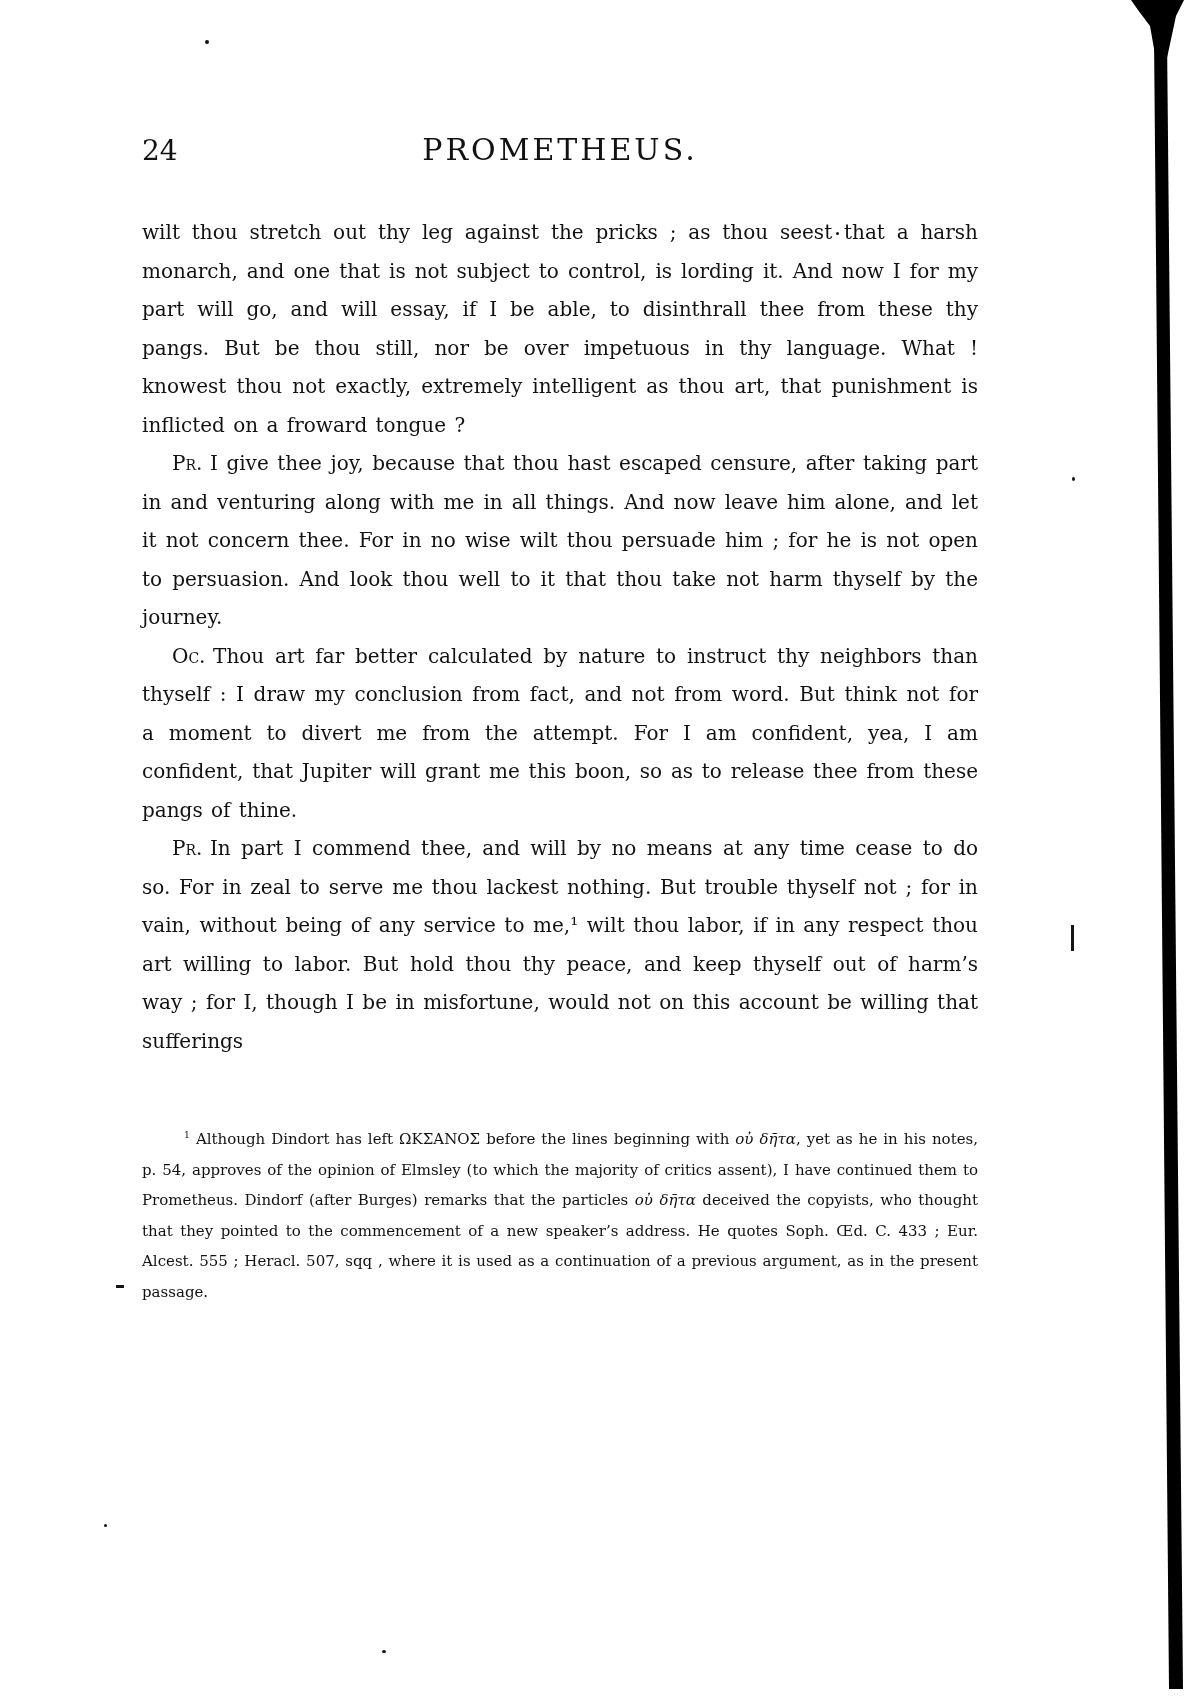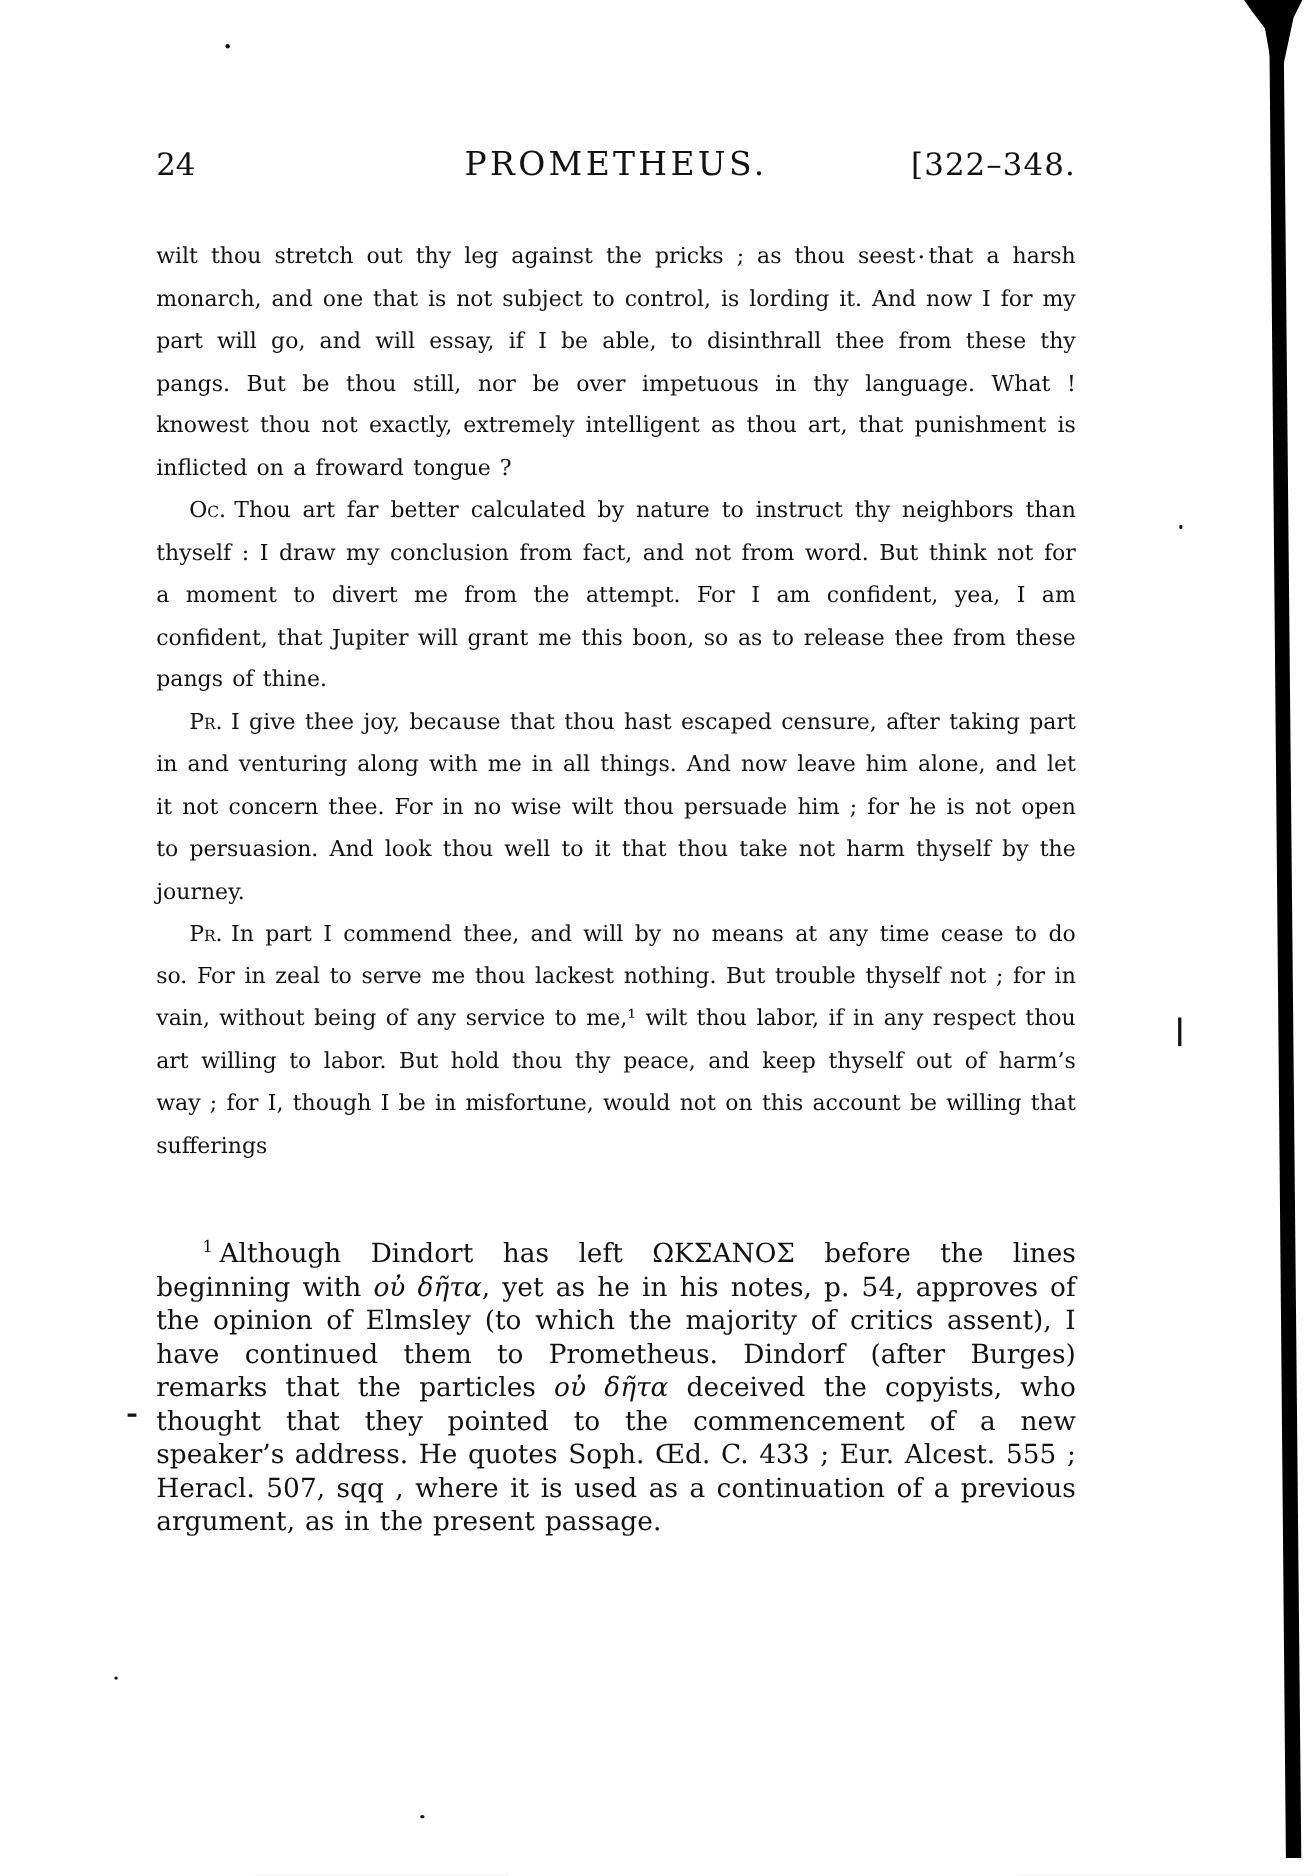--- a/index.html
+++ b/index.html
@@ -34,21 +34,21 @@
     line-height: 38.5px;
     text-align: justify;
     word-spacing: 0.10em;
   }
   .para { margin: 0; }
   .para.indent { text-indent: 30px; }
   .speaker { font-variant: small-caps; margin-right: 0.38em; }
   .speaker:empty { margin-right: 0; }
   .footnote {
     margin-top: 64px;
-    font-size: 24px;
+    font-size: 15px;
     line-height: 30.5px;
     text-align: justify;
     word-spacing: 0.06em;
   }
   .footnote p { margin: 0; text-indent: 42px; }
   .fn-marker { font-size: 62%; line-height: 0; margin-right: 6px; }
   .italic { font-style: italic; }
   .artifact-svg {
     position: absolute; inset: 0;
     width: 1194px; height: 1705px;
@@ -77,27 +77,26 @@
   <div class="tickmark" style="left:1071px; top:925px; width:3px; height:26px;"></div>
   <div class="tickmark" style="left:116px; top:1285px; width:8px; height:3px;"></div>
   <div class="speck" style="left:104px; top:1524px; width:3px; height:3px;"></div>
   <div class="speck" style="left:382px; top:1650px; width:4px; height:3px;"></div>
 
   <div class="content">
 
     <header class="page-header">
       <span class="pgnum">24</span>
       <span class="title">PROMETHEUS.</span>
-      <span class="range">[322–348.</span>
     </header>
 
     <main class="body-text">
       <p class="para"><span class="speaker"></span><span>wilt thou stretch out thy leg against the pricks ; as thou seest that a harsh monarch, and one that is not subject to control, is lording it. And now I for my part will go, and will essay, if I be able, to disinthrall thee from these thy pangs. But be thou still, nor be over impetuous in thy language. What ! knowest thou not exactly, extremely intelligent as thou art, that punishment is inflicted on a froward tongue ?</span></p>
+      <p class="para indent"><span class="speaker">Pr.</span><span>I give thee joy, because that thou hast escaped censure, after taking part in and venturing along with me in all things. And now leave him alone, and let it not concern thee. For in no wise wilt thou persuade him ; for he is not open to persuasion. And look thou well to it that thou take not harm thyself by the journey.</span></p>
       <p class="para indent"><span class="speaker">Oc.</span><span>Thou art far better calculated by nature to instruct thy neighbors than thyself : I draw my conclusion from fact, and not from word. But think not for a moment to divert me from the attempt. For I am confident, yea, I am confident, that Jupiter will grant me this boon, so as to release thee from these pangs of thine.</span></p>
-      <p class="para indent"><span class="speaker">Pr.</span><span>I give thee joy, because that thou hast escaped censure, after taking part in and venturing along with me in all things. And now leave him alone, and let it not concern thee. For in no wise wilt thou persuade him ; for he is not open to persuasion. And look thou well to it that thou take not harm thyself by the journey.</span></p>
       <p class="para indent"><span class="speaker">Pr.</span><span>In part I commend thee, and will by no means at any time cease to do so. For in zeal to serve me thou lackest nothing. But trouble thyself not ; for in vain, without being of any service to me,¹ wilt thou labor, if in any respect thou art willing to labor. But hold thou thy peace, and keep thyself out of harm’s way ; for I, though I be in misfortune, would not on this account be willing that sufferings</span></p>
     </main>
 
     <section class="footnote">
       <p><sup class="fn-marker">1</sup><span><span>Although Dindort has left ΩΚΣΑΝΟΣ before the lines beginning with </span><span class="italic">οὐ δῆτα</span><span>, yet as he in his notes, p. 54, approves of the opinion of Elmsley (to which the majority of critics assent), I have continued them to Prometheus. Dindorf (after Burges) remarks that the particles </span><span class="italic">οὐ δῆτα</span><span> deceived the copyists, who thought that they pointed to the commencement of a new speaker’s address. He quotes Soph. Œd. C. 433 ; Eur. Alcest. 555 ; Heracl. 507, sqq , where it is used as a continuation of a previous argument, as in the present passage.</span></span></p>
     </section>
 
   </div>
 </div>
 

